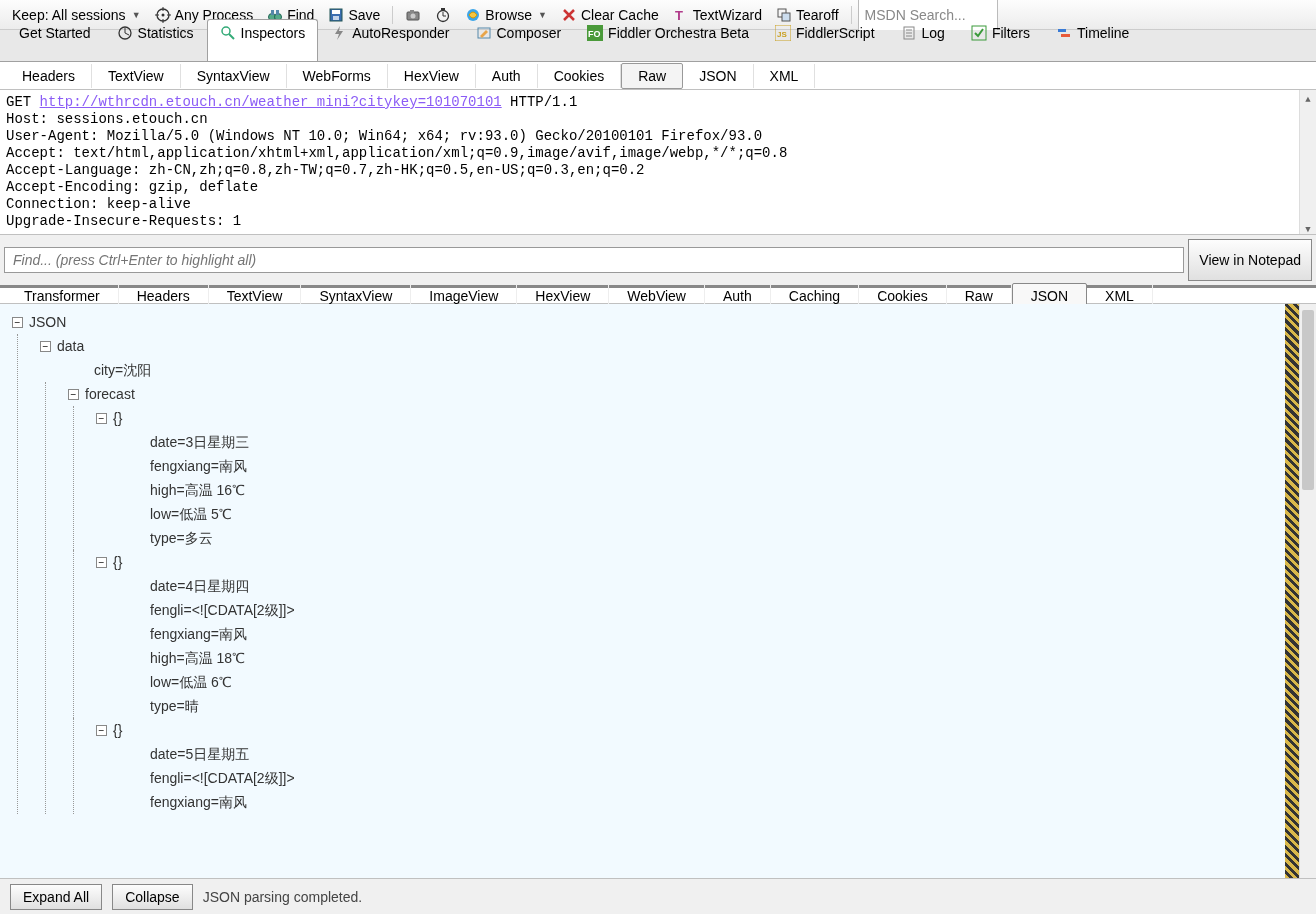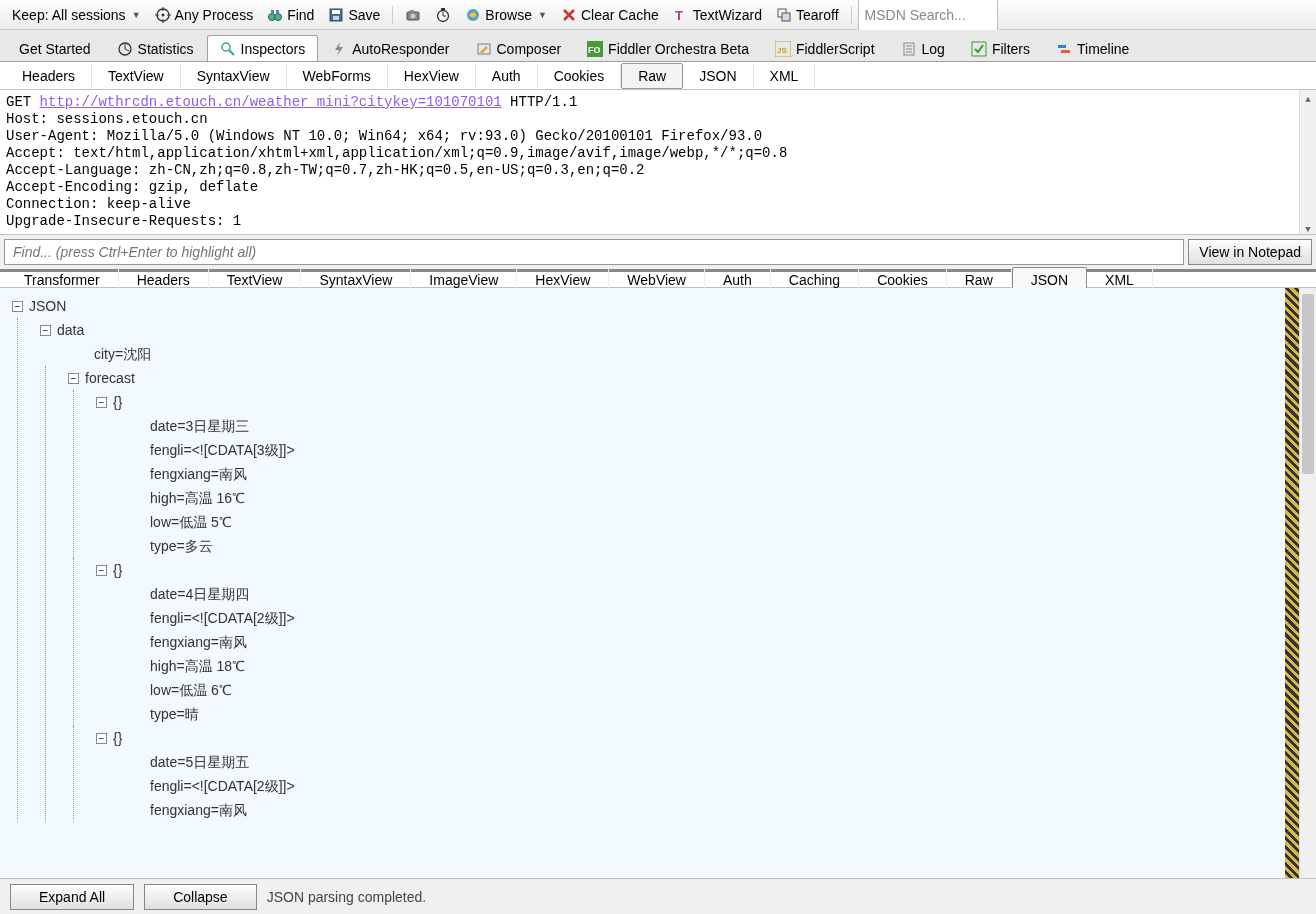--- a/index.html
+++ b/index.html
@@ -3,42 +3,42 @@
 <meta charset="utf-8">
 <style>
 * { margin: 0; padding: 0; box-sizing: border-box; }
 body { font-family: Tahoma, "Segoe UI", Arial, sans-serif; font-size: 13px; background: #f0f0f0; width: 1316px; height: 914px; overflow: hidden; display: flex; flex-direction: column; }
 .toolbar { display: flex; align-items: center; background: linear-gradient(#fdfdfd,#ececec); border-bottom: 1px solid #ccc; height: 30px; padding: 0 6px; gap: 2px; }
 .tb-item { display: inline-flex; align-items: center; gap: 4px; padding: 2px 6px; font-size: 14px; cursor: pointer; white-space: nowrap; }
 .tb-item .dd { font-size: 9px; color: #555; margin-left: 2px; }
 .tb-sep { width: 1px; height: 18px; background: #ccc; margin: 0 4px; }
 .msdn { flex: 0 0 auto; min-width: 140px; background: #fff; border: 1px solid #bbb; display: flex; align-items: center; padding: 8px 6px; color: #888; font-size: 14px; height: 36px; margin-left: 0; }
 .tabbar { display: flex; align-items: flex-end; background: #e8e8e8; border-bottom: 1px solid #a0a0a0; height: 32px; padding-left: 6px; }
-.tab { display: inline-flex; align-items: flex-end; gap: 5px; padding: 5px 12px 4px; font-size: 14px; cursor: pointer; border: 1px solid transparent; border-bottom: none; position: relative; margin-top: 48px; }
+.tab { display: inline-flex; align-items: flex-end; gap: 5px; padding: 5px 12px 20px; font-size: 14px; cursor: pointer; border: 1px solid transparent; border-bottom: none; position: relative; margin-top: 48px; }
 .tab.active { background: #fff; border-color: #a0a0a0; border-top-left-radius: 3px; border-top-right-radius: 3px; }
 .subtabbar { display: flex; align-items: center; background: #fff; border-bottom: 1px solid #c0c0c0; height: 28px; padding-left: 6px; gap: 0; }
 .subtab { padding: 4px 16px; font-size: 14px; cursor: pointer; border-right: 1px solid #e0e0e0; }
 .subtab.active { border: 1px solid #999; border-radius: 2px; background: #f4f4f4; }
 .raw-pane { background: #fff; font-family: "Courier New", monospace; font-size: 14px; line-height: 17px; padding: 4px 6px; white-space: pre; overflow: auto; height: 145px; border-bottom: 1px solid #c0c0c0; position: relative; }
 .raw-pane a { color: #8b5cf6; text-decoration: underline; }
 .find-row { display: flex; align-items: center; background: #f0f0f0; border-bottom: 3px solid #888; padding: 4px; gap: 4px; }
 .find-row input { flex: 1; font-size: 14px; padding: 4px 8px; border: 1px solid #999; color: #888; font-style: italic; }
-.find-row button { font-size: 14px; padding: 4px 10px; background: linear-gradient(#fdfdfd,#e0e0e0); border: 1px solid #888; cursor: pointer; }
+.find-row button { font-size: 14px; padding: 12px 10px; background: linear-gradient(#fdfdfd,#e0e0e0); border: 1px solid #888; cursor: pointer; }
 .resp-tabs { display: flex; align-items: center; background: #fff; border-bottom: 1px solid #c0c0c0; height: 16px; padding-left: 6px; }
 .rtab { padding: 4px 18px; font-size: 14px; cursor: pointer; border-right: 1px solid #eee; }
 .rtab.active { border: 1px solid #888; border-radius: 2px; background: #f8f8f8; }
 .json-tree { flex: 1; background: #f2faff; overflow: auto; padding: 6px 8px; font-size: 14px; line-height: 24px; position: relative; }
 .node { padding-left: 22px; position: relative; }
 .toggler { display: inline-block; width: 11px; height: 11px; border: 1px solid #888; background: #fff; text-align: center; line-height: 9px; font-size: 10px; margin-right: 6px; cursor: pointer; position: relative; top: -1px; }
 .leaf::before { content: ""; display: inline-block; width: 4px; height: 4px; margin-right: 6px; position: relative; top: -2px; }
 .leaf { padding-left: 44px; color: #333; }
 .obj-label { color: #333; }
 .dotline { border-left: 1px dotted #999; margin-left: 5px; }
 .statusbar { display: flex; align-items: center; background: #f0f0f0; border-top: 1px solid #c0c0c0; height: 36px; padding: 0 10px; gap: 10px; }
-.statusbar button { font-size: 14px; padding: 4px 28px; background: linear-gradient(#fdfdfd,#e0e0e0); border: 1px solid #888; cursor: pointer; text-align: right; }
+.statusbar button { font-size: 14px; padding: 4px 12px; background: linear-gradient(#fdfdfd,#e0e0e0); border: 1px solid #888; cursor: pointer; text-align: right; }
 .status-text { color: #444; font-size: 14px; }
 .ico { display: inline-block; width: 16px; height: 16px; }
 svg { display: block; }
 .vscroll { position: absolute; right: 0; top: 0; bottom: 0; width: 17px; background: #f0f0f0; border-left: 1px solid #ddd; }
 .vthumb { position: absolute; left: 2px; right: 2px; background: #c8c8c8; border-radius: 2px; }
 .rstripe { position: absolute; right: 0; top: 0; bottom: 0; width: 14px; background: repeating-linear-gradient(45deg,#d9b84a,#d9b84a 3px,#333 3px,#333 6px); }
 </style>
 </head>
 <body>
 
@@ -279,21 +279,20 @@
     <span class="toggler">−</span><span class="obj-label">JSON</span>
     <div class="node dotline">
       <span class="toggler">−</span><span class="obj-label">data</span>
       <div class="leaf">city=沈阳</div>
       <div class="node dotline">
         <span class="toggler">−</span><span class="obj-label">forecast</span>
 
         <div class="node dotline">
           <span class="toggler">−</span><span class="obj-label">{}</span>
           <div class="leaf">date=3日星期三</div>
-          <div class="leaf">fengli=&lt;![CDATA[3级]]&gt;</div>
           <div class="leaf">fengxiang=南风</div>
           <div class="leaf">high=高温 16℃</div>
           <div class="leaf">low=低温 5℃</div>
           <div class="leaf">type=多云</div>
         </div>
 
         <div class="node dotline">
           <span class="toggler">−</span><span class="obj-label">{}</span>
           <div class="leaf">date=4日星期四</div>
           <div class="leaf">fengli=&lt;![CDATA[2级]]&gt;</div>

